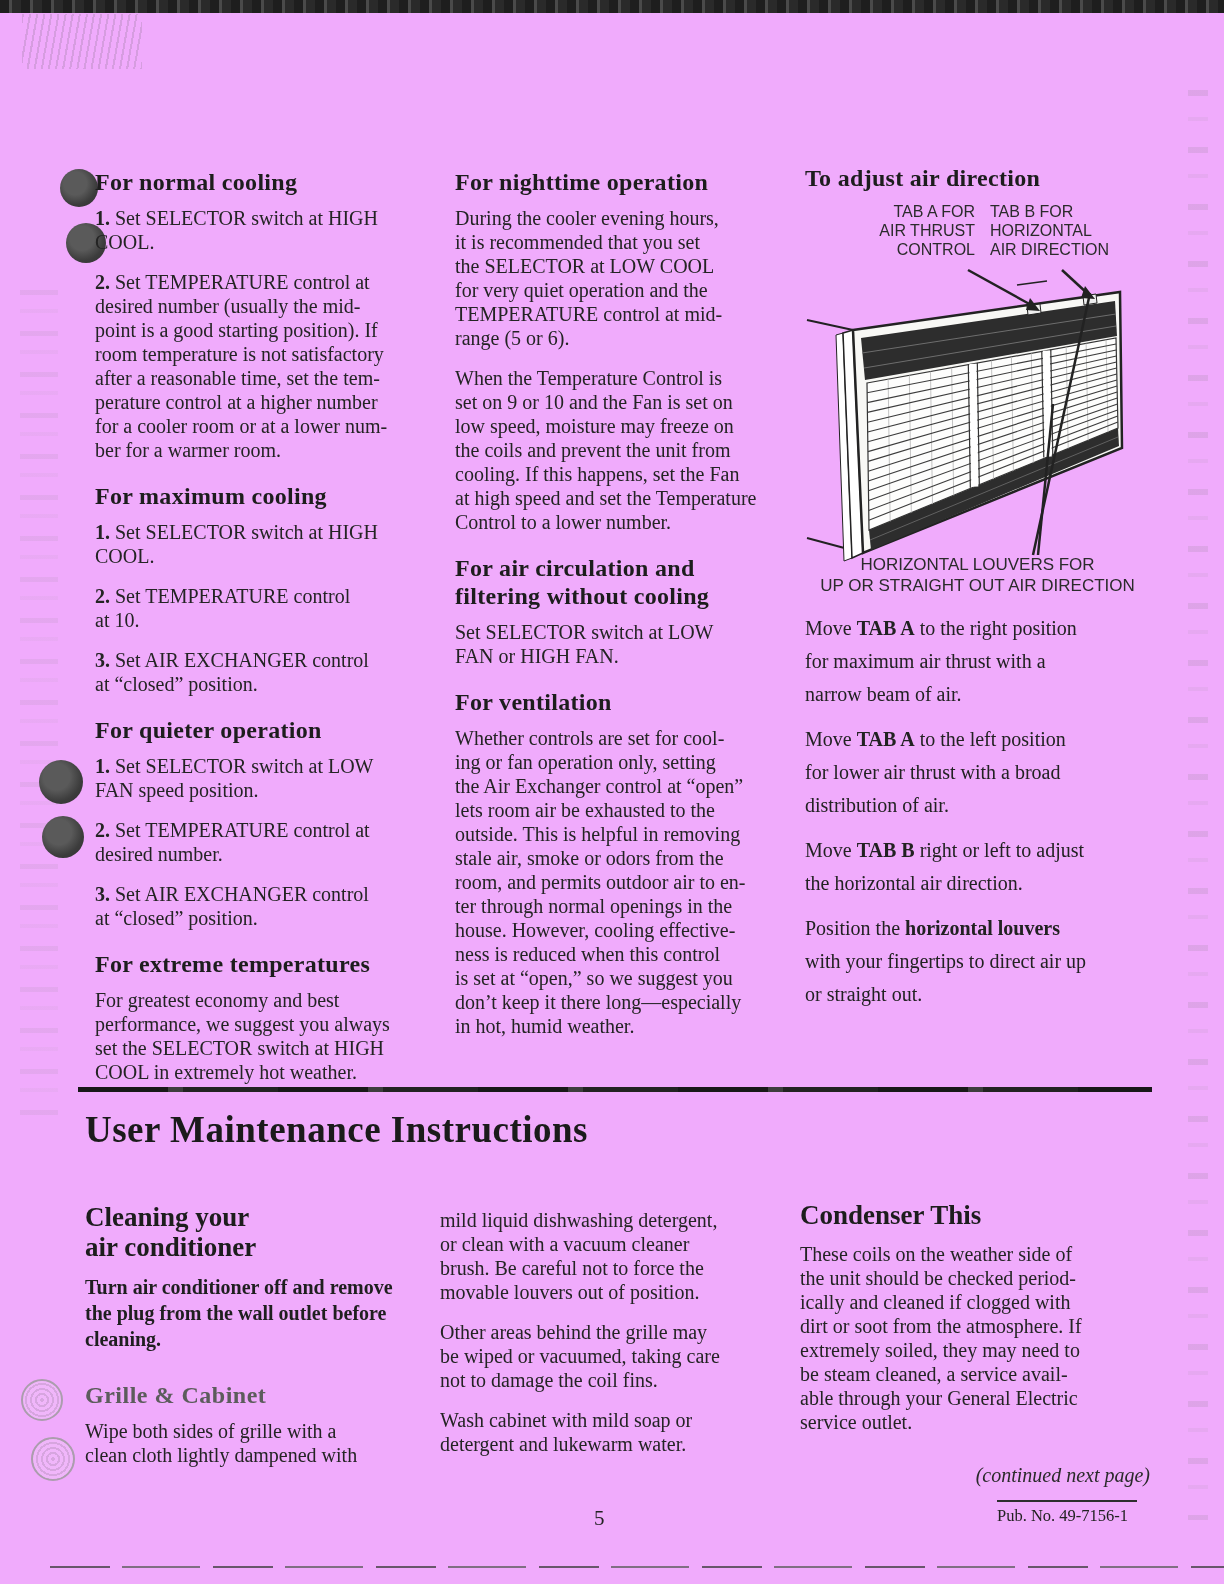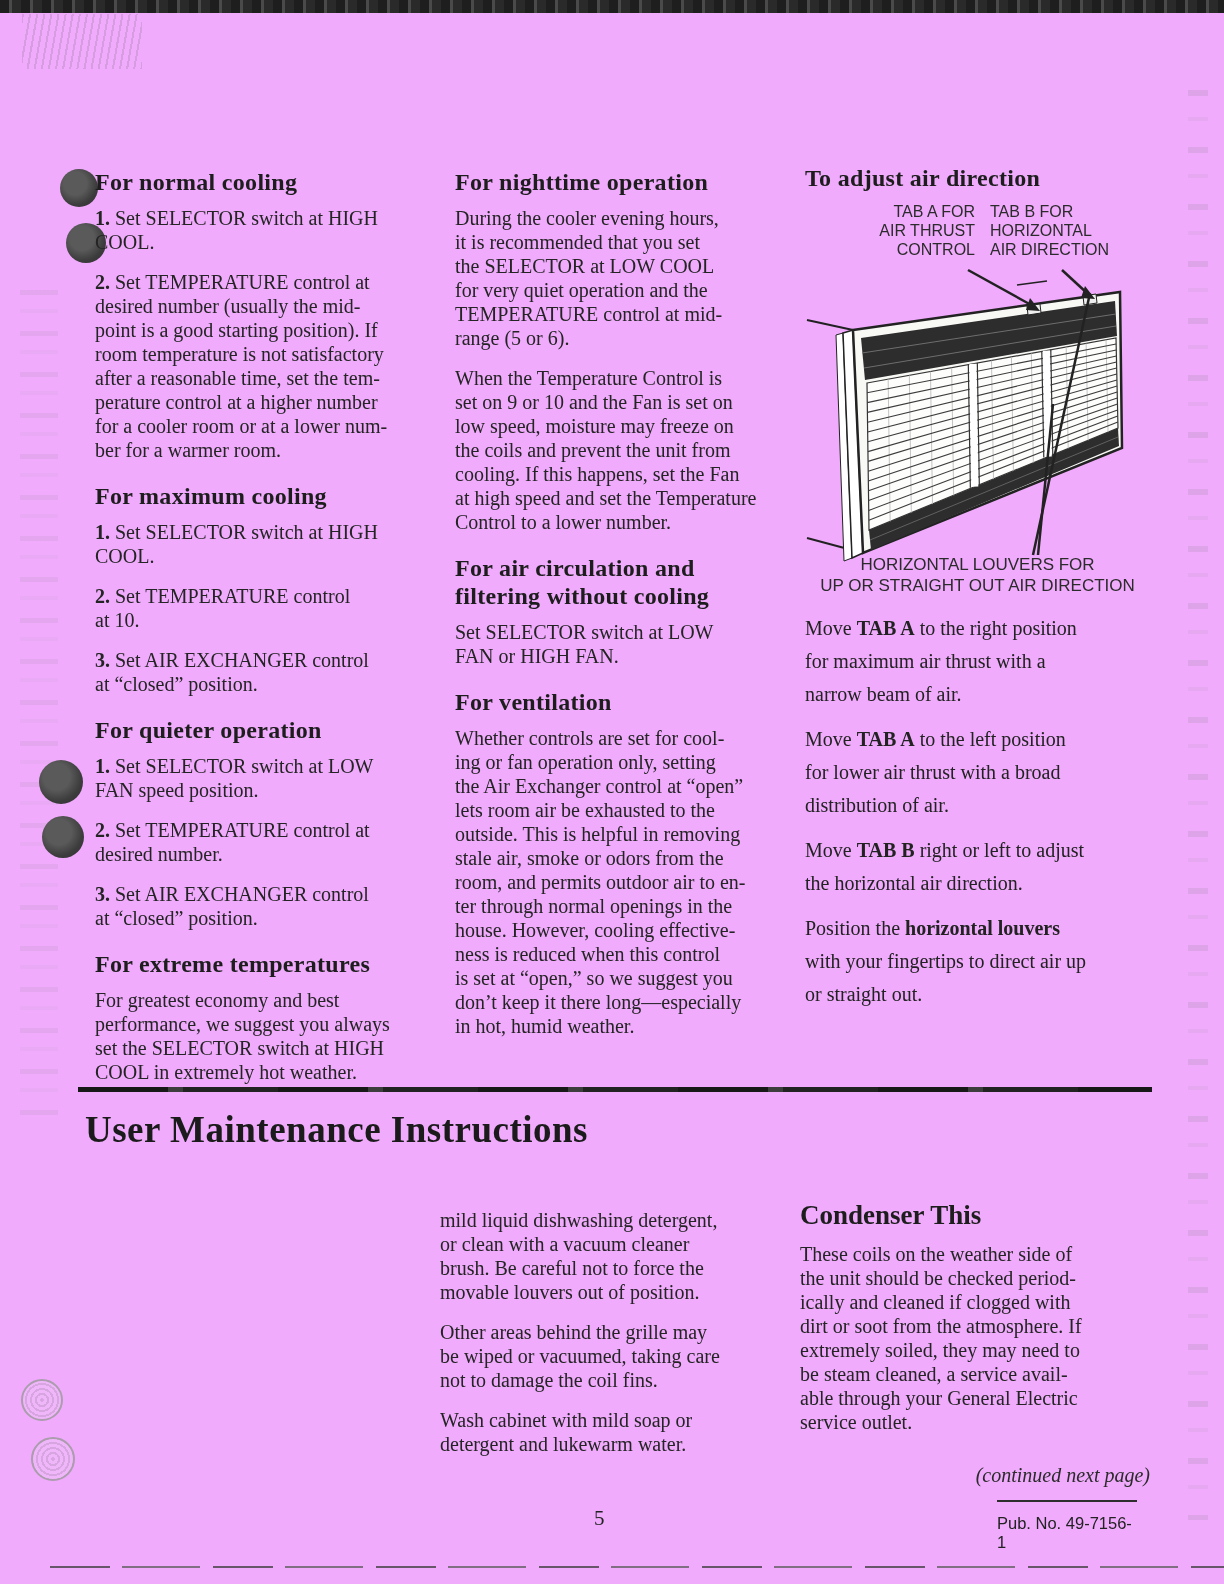--- a/index.html
+++ b/index.html
@@ -42,22 +42,22 @@
   .divider{position:absolute;left:78px;top:1087px;width:1074px;height:5px;z-index:2;
     background:repeating-linear-gradient(90deg,#181818 0 90px,#3d3d3d 90px 105px,#222 105px 200px);}
   .m-title{position:absolute;left:85px;top:1108px;z-index:2;font-size:37px;font-weight:bold;color:#1b1b1b;letter-spacing:.5px;}
   h3.mc{font-size:27px;line-height:30px;margin:0 0 12px 0;font-weight:bold;color:#1d1d1d;}
   h4.grille{font-size:24px;margin:30px 0 10px 0;font-weight:bold;color:#5c5c5c;letter-spacing:.5px;}
   .warn{font-weight:bold;font-size:20px;line-height:26px;margin:0;color:#1f1f1f;}
   .cont{font-style:italic;text-align:right;font-size:20px;margin-top:30px;color:#2a2a2a;}
   
   .page-num{position:absolute;left:594px;top:1506px;font-size:21px;color:#222;z-index:2;}
   .pub{position:absolute;left:997px;top:1500px;width:140px;z-index:2;
-    border-top:2px solid #2e2e2e;padding-top:12px;text-align:left;
-    font-family:Liberation Sans, sans-serif;font-size:16.5px;color:#222;}
+    border-top:2px solid #2e2e2e;padding-top:4px;text-align:left;
+    font-family:Liberation Serif, serif;font-size:16.5px;color:#222;}
 </style>
 </head>
 <body>
 
 <div id="page">
 
   <div class="top-band"></div>
   <div class="corner-smudge"></div>
   <div class="left-noise"></div>
   <div class="right-noise"></div>
@@ -233,20 +233,30 @@
     <p class="p3"><span>Move </span><b>TAB B</b><span> right or left to adjust
 the horizontal air direction.</span></p>
     <p class="p3"><span>Position the </span><b>horizontal louvers</b><span>
 with your fingertips to direct air up
 or straight out.</span></p>
   </div>
 
   <div class="divider"></div>
   <div class="m-title">User Maintenance Instructions</div>
 
+  <div class="col" style="left:85px;top:1202px;width:350px;">
+    <h3 class="mc pre">Cleaning your
+air conditioner</h3>
+    <p class="warn pre">Turn air conditioner off and remove
+the plug from the wall outlet before
+cleaning.</p>
+    <h4 class="grille">Grille &amp; Cabinet</h4>
+    <p class="body pre">Wipe both sides of grille with a
+clean cloth lightly dampened with</p>
+  </div>
 
   <div class="col" style="left:440px;top:1208px;width:355px;">
     <p class="body pre">mild liquid dishwashing detergent,
 or clean with a vacuum cleaner
 brush. Be careful not to force the
 movable louvers out of position.</p>
     <p class="body pre">Other areas behind the grille may
 be wiped or vacuumed, taking care
 not to damage the coil fins.</p>
     <p class="body pre">Wash cabinet with mild soap or

